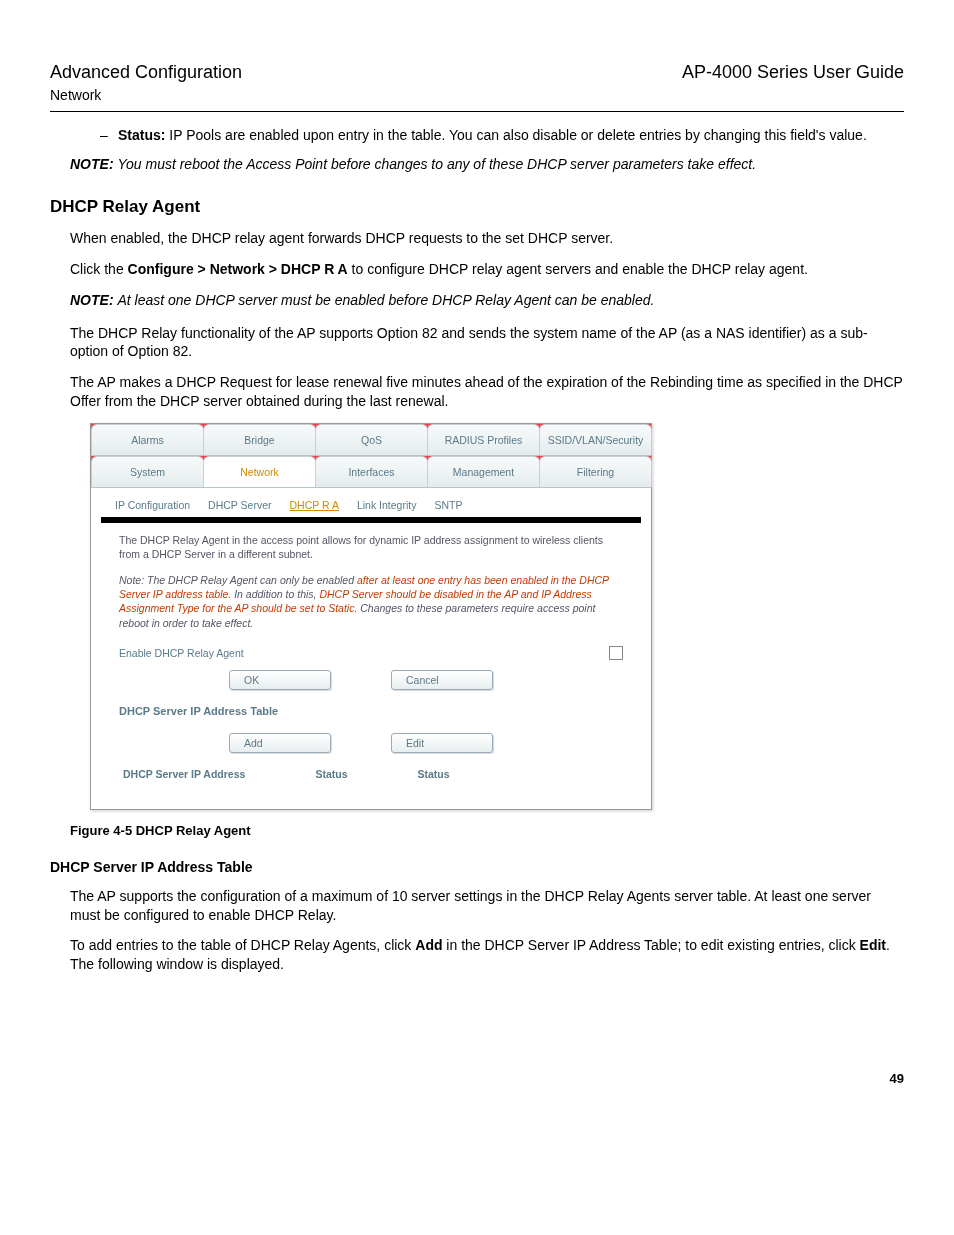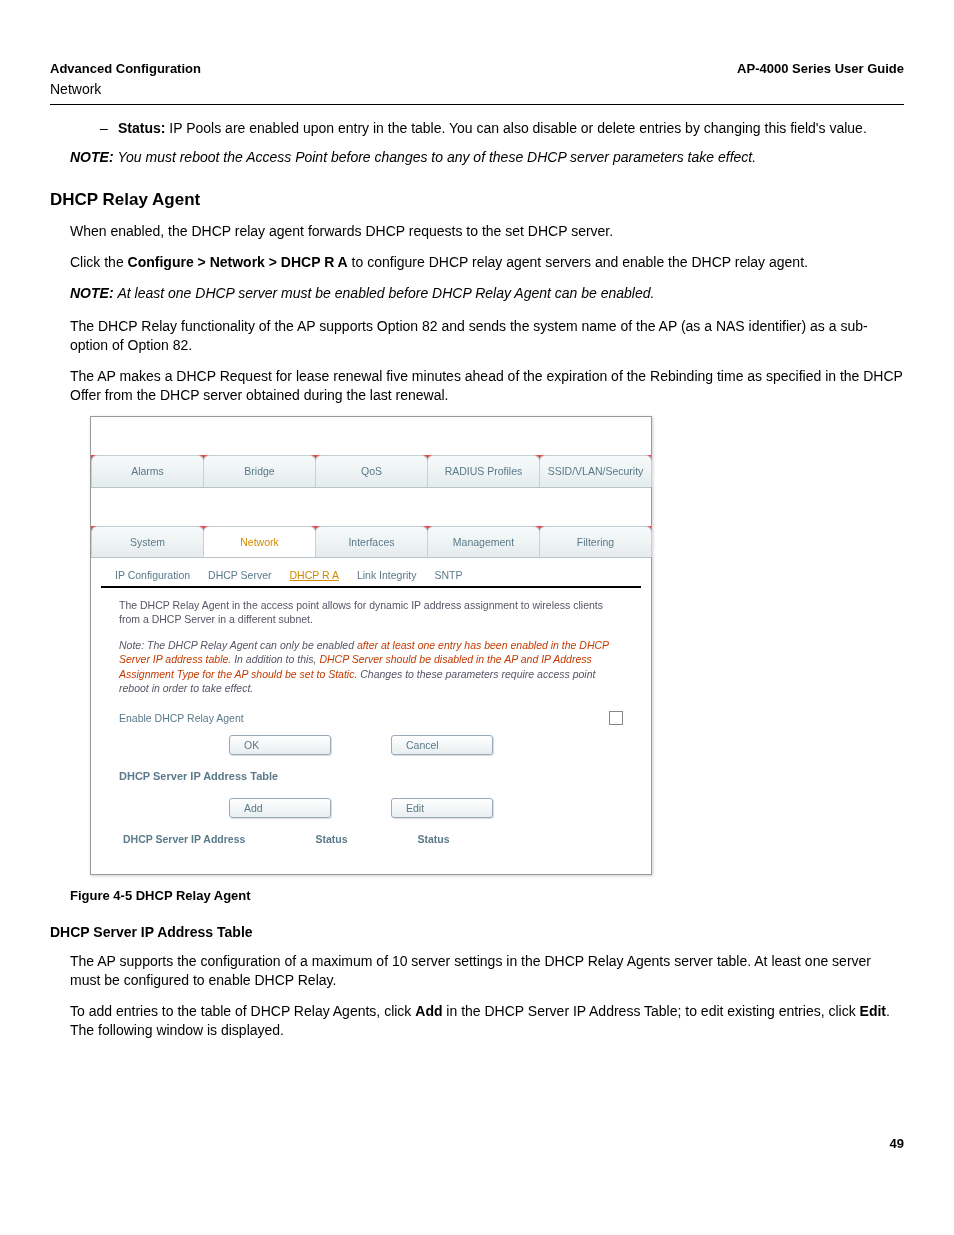--- a/index.html
+++ b/index.html
@@ -8,22 +8,22 @@
     color: #000;
     margin: 0;
     padding: 60px 50px 40px 50px;
     width: 954px;
     box-sizing: border-box;
     line-height: 1.35;
   }
   .header-row {
     display: flex;
     justify-content: space-between;
-    font-weight: bold;
-    font-size: 13px;
+    font-weight: normal;
+    font-size: 18px;
   }
   .header-sub {
     font-size: 14px;
     margin-top: 2px;
   }
   hr.header-rule {
     border: none;
     border-top: 1.5px solid #000;
     margin: 6px 0 14px 0;
   }
@@ -47,37 +47,37 @@
     margin-left: 40px;
     border: 1px solid #999;
     background: #fff;
     font-family: Verdana, Arial, sans-serif;
     font-size: 11px;
     color: #5a7a8a;
     box-shadow: 1px 1px 3px rgba(0,0,0,0.2);
     padding-bottom: 18px;
     margin-bottom: 8px;
   }
-  .tab-row { display:flex; border-bottom:1px solid #b8c4c9; background:#ef4444;margin-top:38px;}
+  .tab-row { display:flex; border-bottom:1px solid #b8c4c9; background:#ef4444;}
   .tab {
     flex:1;
     text-align:center;
     padding:8px 4px;
     border:1px solid #c5d1d6;
     border-bottom:none;
     background: linear-gradient(#f7fafb,#e5ecee);
     font-size:10.5px;
     color:#5a7a8a;
     border-radius: 6px 6px 0 0;
     margin-right:-1px;
     position:relative;
   }
   .tab.active { color:#d08a00; font-weight:normal; background:#fff; z-index:2;}
   .tab-row.second .tab { font-size:10.5px; }
-  .sub-tab-row { display:flex; gap:18px; padding:10px 14px 4px 14px; font-size:10.5px; border-bottom:2px solid #000000; margin:0 10px;}
+  .sub-tab-row { display:flex; gap:18px; padding:10px 14px 4px 14px; font-size:10.5px; border-bottom:6px solid #000000; margin:0 10px;}
   .sub-tab { color:#5a7a8a; cursor:pointer;}
   .sub-tab.active { color:#d08a00;text-decoration:underline; }
   .shot-body { padding: 10px 28px; font-size:10.5px; color:#556; line-height:1.35;}
   .shot-body .red { color:#c23a00; font-style:italic;}
   .shot-body .ital { font-style:italic; color:#556;}
   .ctrl-row { display:flex; justify-content:space-between; align-items:center; margin:16px 0 10px 0; color:#5a7a8a;}
   .btn-row { display:flex; gap:60px; justify-content:flex-start; margin:8px 0 14px 110px;}
   .ui-btn {
     min-width:72px;
     padding:2px 14px;

